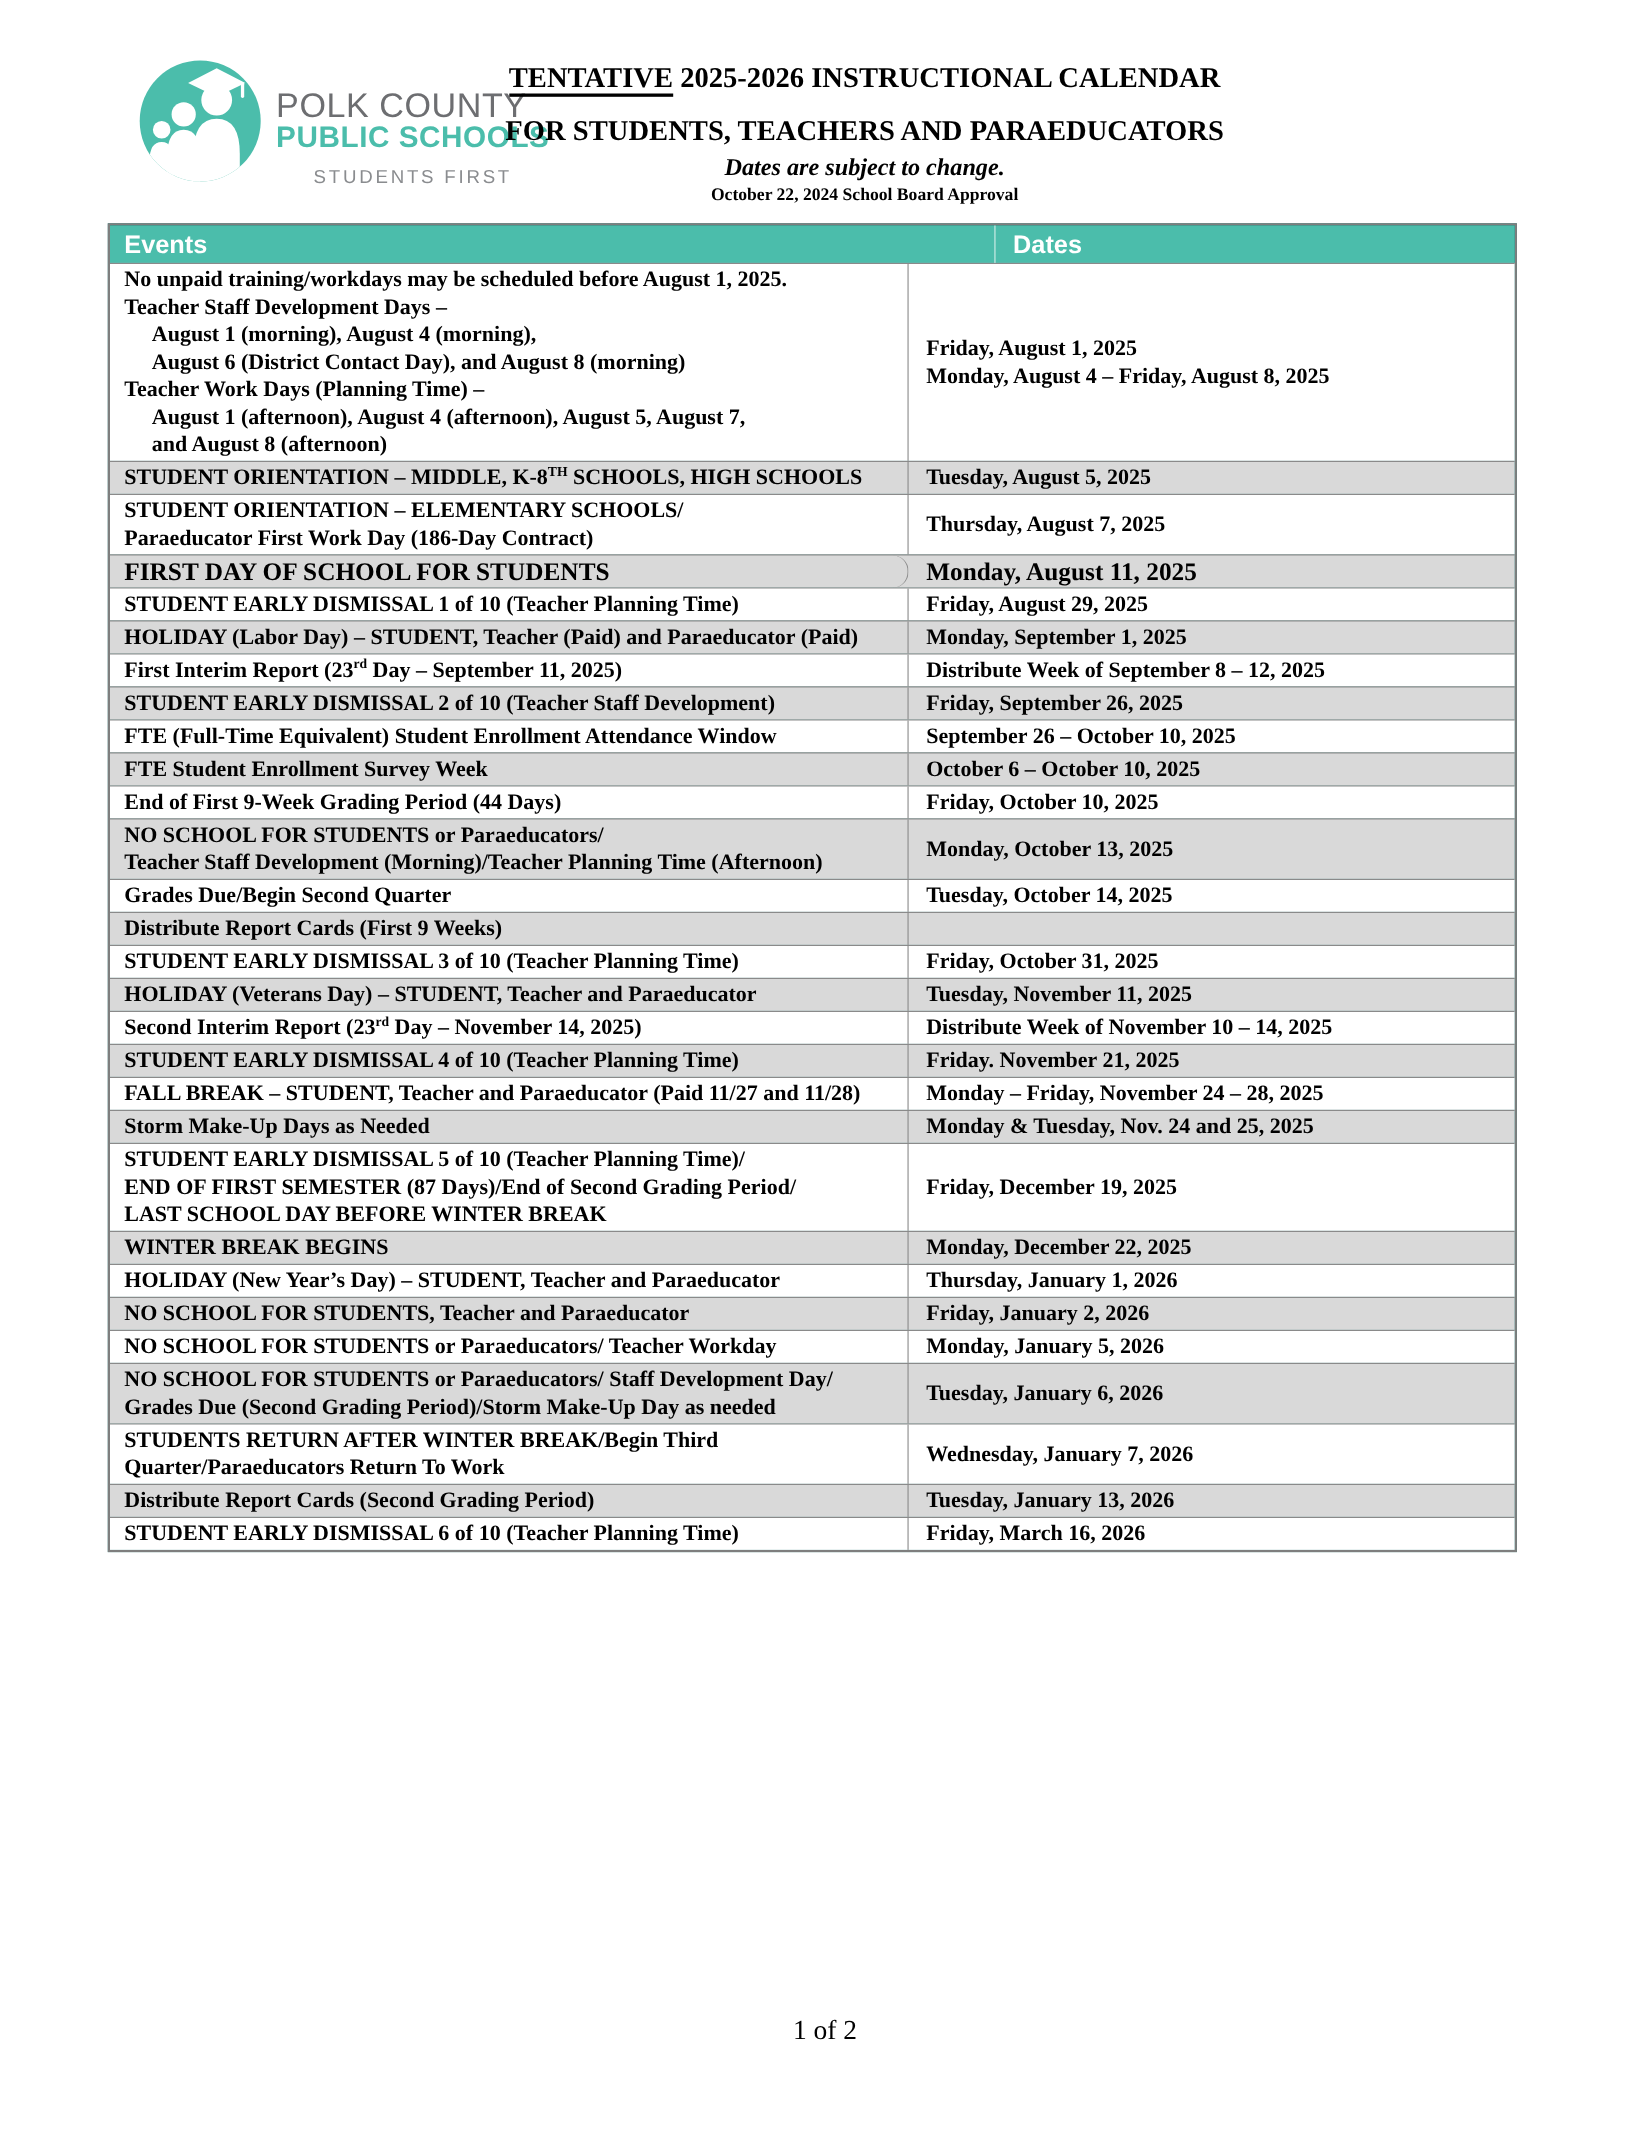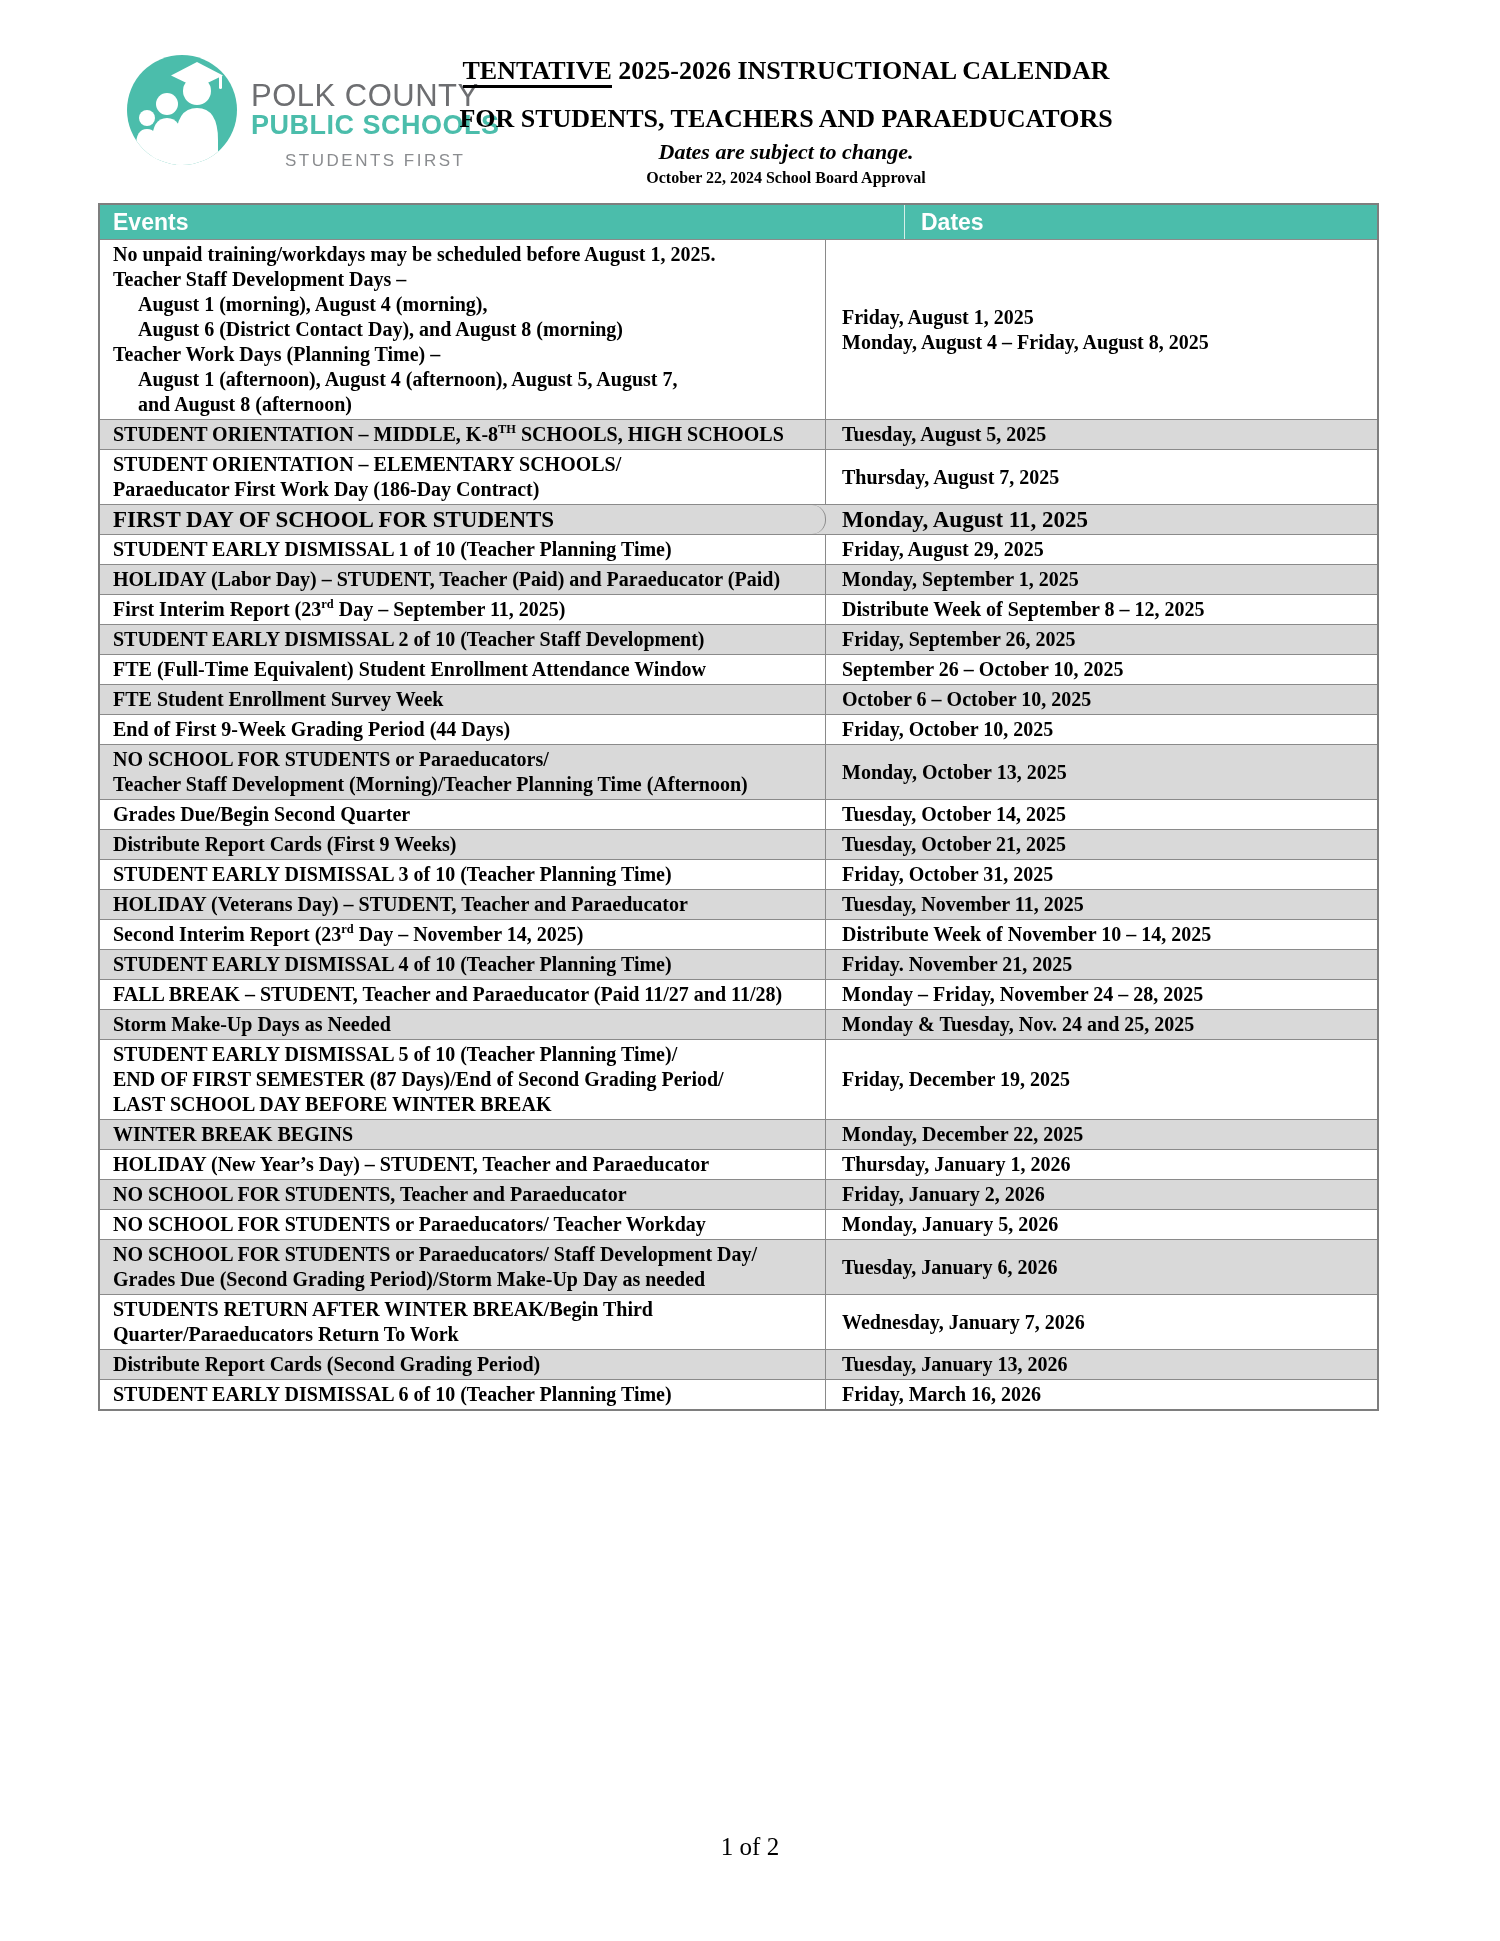--- a/index.html
+++ b/index.html
@@ -204,23 +204,20 @@
           <span>Grades Due/Begin Second Quarter</span>
         </div>
       <div class="cell date">
           <span>Tuesday, October 14, 2025</span>
         </div>
     </div>
     <div class="row">
       <div class="cell event">
           <span>Distribute Report Cards (First 9 Weeks)</span>
         </div>
-      <div class="cell date">
-          <span>Tuesday, October 21, 2025</span>
-        </div>
     </div>
     <div class="row">
       <div class="cell event">
           <span>STUDENT EARLY DISMISSAL 3 of 10 (Teacher Planning Time)</span>
         </div>
       <div class="cell date">
           <span>Friday, October 31, 2025</span>
         </div>
     </div>
     <div class="row">

